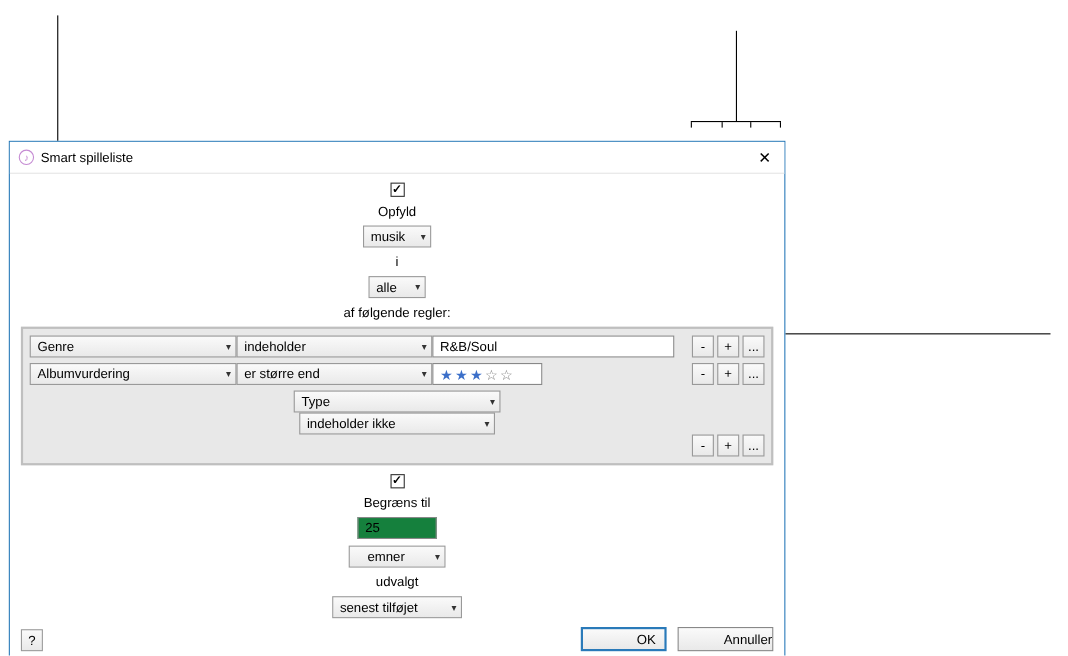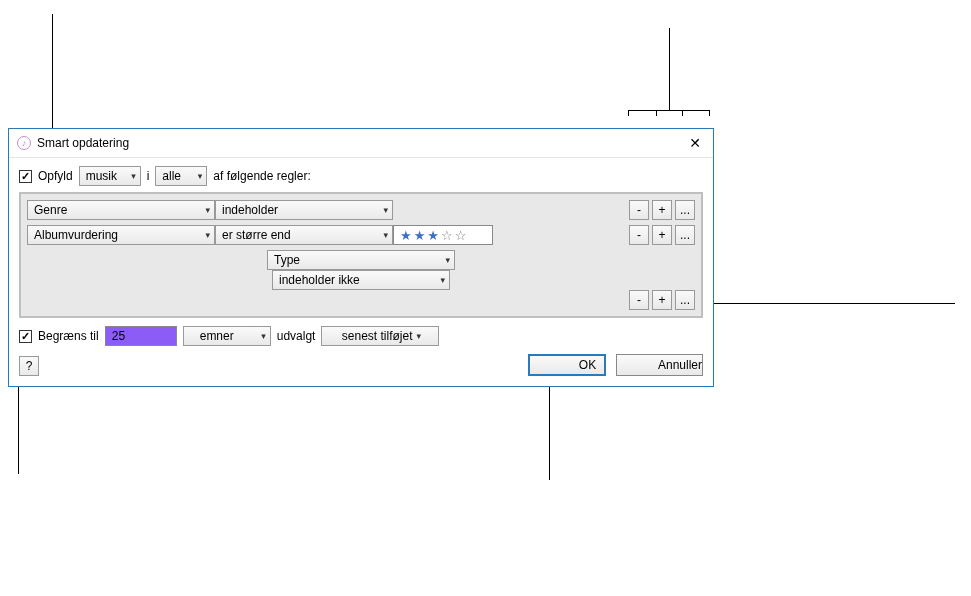--- a/index.html
+++ b/index.html
@@ -48,20 +48,21 @@
       padding: 0 4px;
     }
     .content {
       padding: 8px 10px 10px 10px;
     }
     .row {
       display: flex;
       align-items: center;
       gap: 6px;
       margin-bottom: 6px;
+      flex-direction: column;
     }
     .checkbox {
       width: 13px;
       height: 13px;
       border: 1px solid #333;
       display: inline-flex;
       align-items: center;
       justify-content: center;
       font-size: 11px;
       background: #fff;
@@ -137,30 +138,30 @@
       cursor: pointer;
       font-size: 12px;
     }
     .rowbtn-group {
       display: flex;
       gap: 3px;
       margin-left: auto;
     }
     .limit-input {
       border: 1px solid #888;
-      background: #8b5cf6;
+      background: #15803d;
       height: 20px;
       width: 72px;
       padding: 1px 6px;
       font-size: 12px;
       display: flex;
       align-items: center;
     }
     .select.units { width: 88px; padding-left: 16px; }
-    .select.sort { width: 118px; justify-content: center; }
+    .select.sort { width: 118px; }
     .bottom-btns {
       display: flex;
       gap: 10px;
       justify-content: flex-end;
       align-items: center;
       margin-top: 2px;
     }
     .btn {
       min-width: 78px;
       height: 22px;
@@ -219,21 +220,21 @@
 <div class="callout" style="left:669px; top:28px; width:1px; height:82px;"></div>
 <div class="callout" style="left:669px; top:203px; width:1px; height:6px;"></div>
 <div class="callout" style="left:493px; top:303px; width:462px; height:1px;"></div>
 <div class="callout" style="left:228px; top:328px; width:322px; height:1px;"></div>
 <div class="callout" style="left:549px; top:328px; width:1px; height:152px;"></div>
 
 <div class="dialog">
 
   <div class="titlebar">
     <span class="app-icon">♪</span>
-    <span class="title">Smart opdatering</span>
+    <span class="title">Smart spilleliste</span>
     <span class="close">✕</span>
   </div>
 
   <div class="content">
 
     <div class="row">
       <span class="checkbox checked"></span>
       <span>Opfyld</span>
       <span class="select" style="width:62px">
         <span>musik</span>
@@ -250,20 +251,23 @@
     <div class="rules-area">
 
       <div class="rule-row">
         <span class="select col1">
           <span>Genre</span>
           <span class="chev">▾</span>
         </span>
         <span class="select col2">
           <span>indeholder</span>
           <span class="chev">▾</span>
+        </span>
+        <span class="textinput">
+          <span>R&amp;B/Soul</span>
         </span>
         <span class="rowbtn-group">
           <span class="rowbtn">-</span>
           <span class="rowbtn">+</span>
           <span class="rowbtn">...</span>
         </span>
       </div>
 
       <div class="rule-row">
         <span class="select col1">

